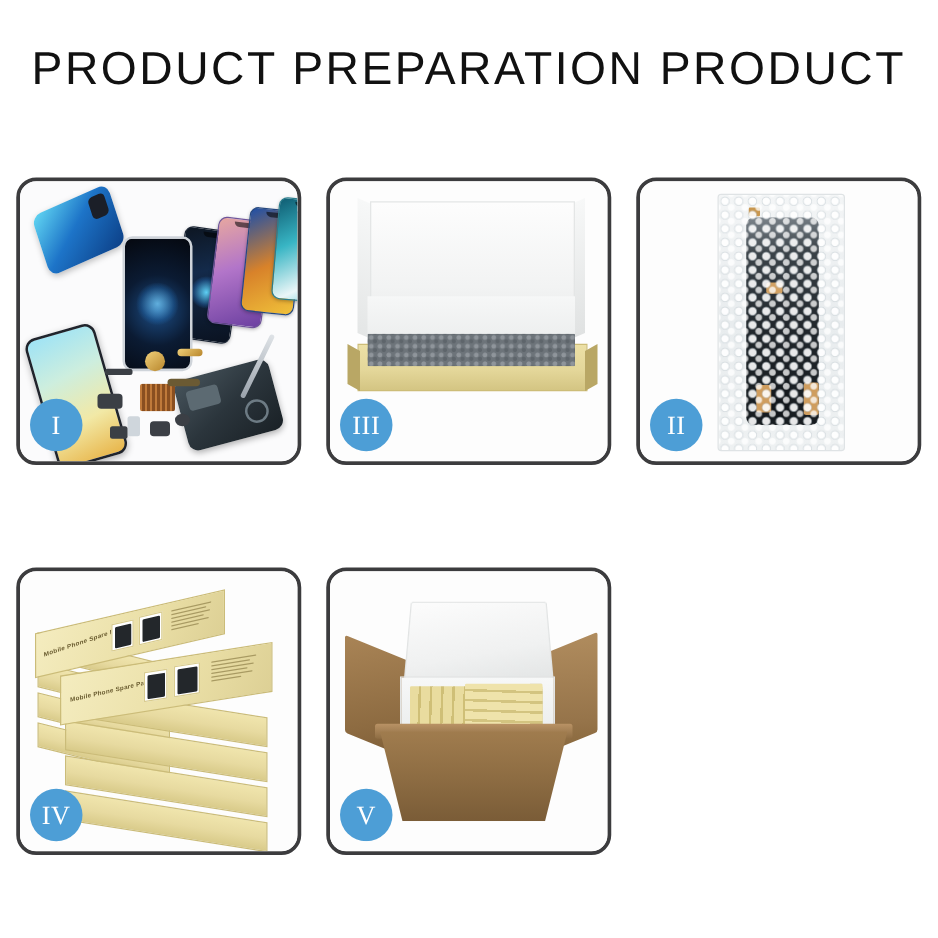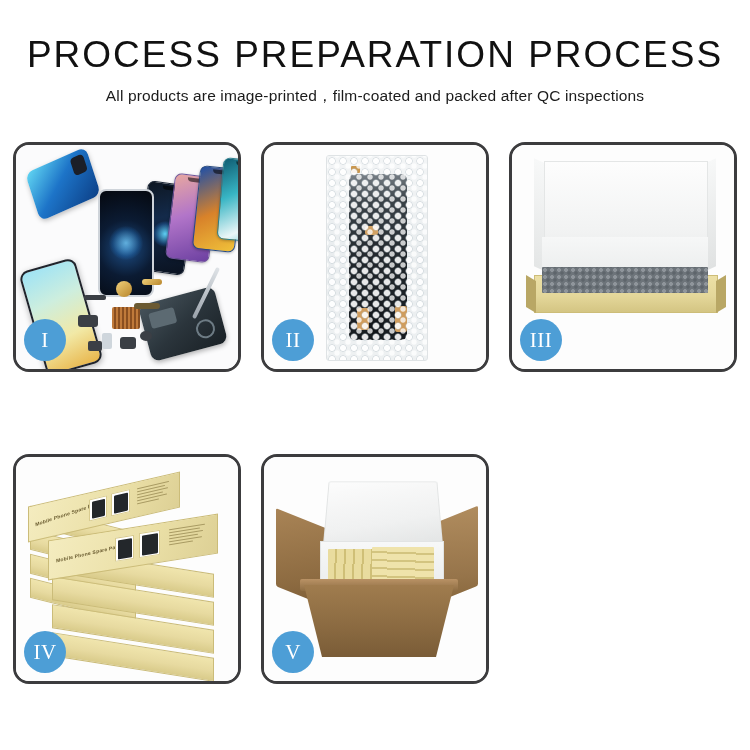--- a/index.html
+++ b/index.html
@@ -325,22 +325,21 @@
   }
   .c6-tape2 {
     position:absolute; left:62px; top:154px; width:12px; height:13px;
     background:rgba(138,107,66,.55); transform:skewY(12deg);
   }
 </style>
 </head>
 <body>
 
 <div class="header">
-  <div class="title">PROCESS PREPARATION PROCESS</div>
-  <div class="subtitle">All products are image-printed，film-coated and packed after QC inspections</div>
+  <div class="title">PRODUCT PREPARATION PRODUCT</div>
 </div>
 
 <div class="grid">
 
   <div class="panel">
     <div class="scene p1-bg">
       <div class="backpanel"></div>
 
       <div class="ph fan1">
           <span class="notch"></span>
@@ -369,47 +368,47 @@
       <div class="part" style="left:72px;top:196px;width:14px;height:10px;border-radius:2px;"></div>
       <div class="part" style="left:104px;top:192px;width:16px;height:12px;border-radius:3px;"></div>
       <div class="part" style="left:124px;top:186px;width:12px;height:10px;border-radius:50%;"></div>
       <div class="part" style="left:18px;top:186px;width:16px;height:16px;background:#e6c13c;transform:rotate(45deg);"></div>
       <div class="tweezer"></div>
     </div>
     <div class="badge">I</div>
   </div>
 
   <div class="panel">
+    <div class="scene p3-bg">
+      <div class="lid3-l"></div>
+      <div class="lid3-r"></div>
+      <div class="lid3"></div>
+      <div class="foamwhite"></div>
+      <div class="tray3"></div>
+      <div class="darkfoam"></div>
+    </div>
+    <div class="badge">III</div>
+  </div>
+
+  <div class="panel">
     <div class="scene p2-bg">
       <div class="bubblebag">
         <div class="innerpart"></div>
         <div class="flexstrip"></div>
         <div class="tan1"></div>
         <div class="tan2"></div>
         <div class="tan3"></div>
         <div class="tan4"></div>
         <div class="bubbles"></div>
       </div>
     </div>
     <div class="badge">II</div>
   </div>
 
   <div class="panel">
-    <div class="scene p3-bg">
-      <div class="lid3-l"></div>
-      <div class="lid3-r"></div>
-      <div class="lid3"></div>
-      <div class="foamwhite"></div>
-      <div class="tray3"></div>
-      <div class="darkfoam"></div>
-    </div>
-    <div class="badge">III</div>
-  </div>
-
-  <div class="panel">
     <div class="scene p4-bg">
       <div class="stack">
 
         <div class="bx" style="left:14px;top:62px;width:104px;height:18px;transform:skewY(14deg);"></div>
         <div class="bx" style="left:14px;top:86px;width:104px;height:18px;transform:skewY(14deg);"></div>
         <div class="bx" style="left:14px;top:110px;width:104px;height:18px;transform:skewY(14deg);"></div>
         <div class="bx" style="left:14px;top:134px;width:104px;height:18px;transform:skewY(14deg);"></div>
 
         <div class="bx" style="left:36px;top:104px;width:160px;height:22px;transform:skewY(9deg);"></div>
         <div class="bx" style="left:36px;top:132px;width:160px;height:22px;transform:skewY(9deg);"></div>

